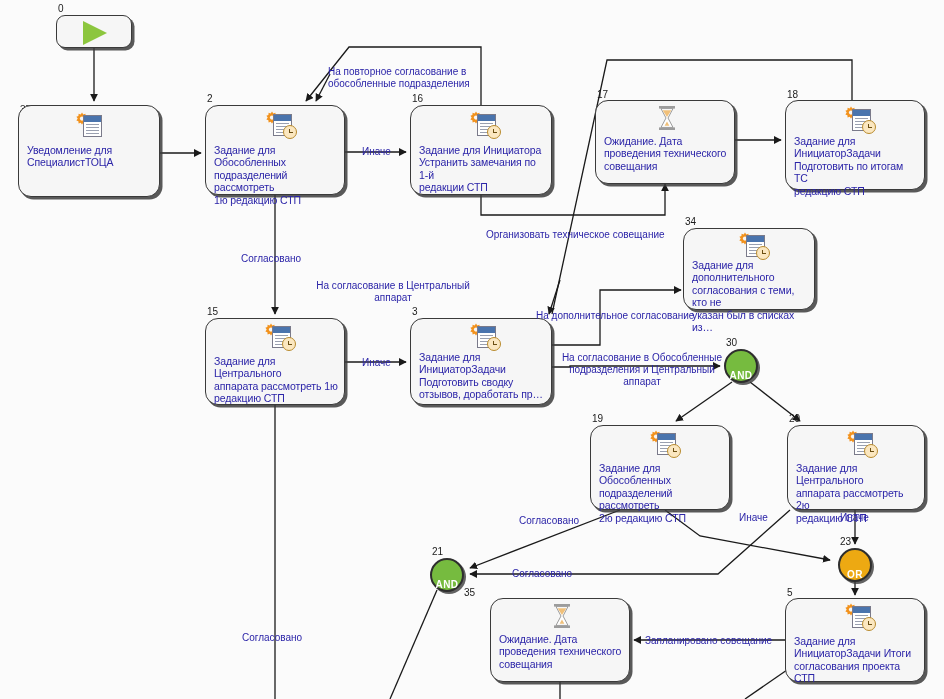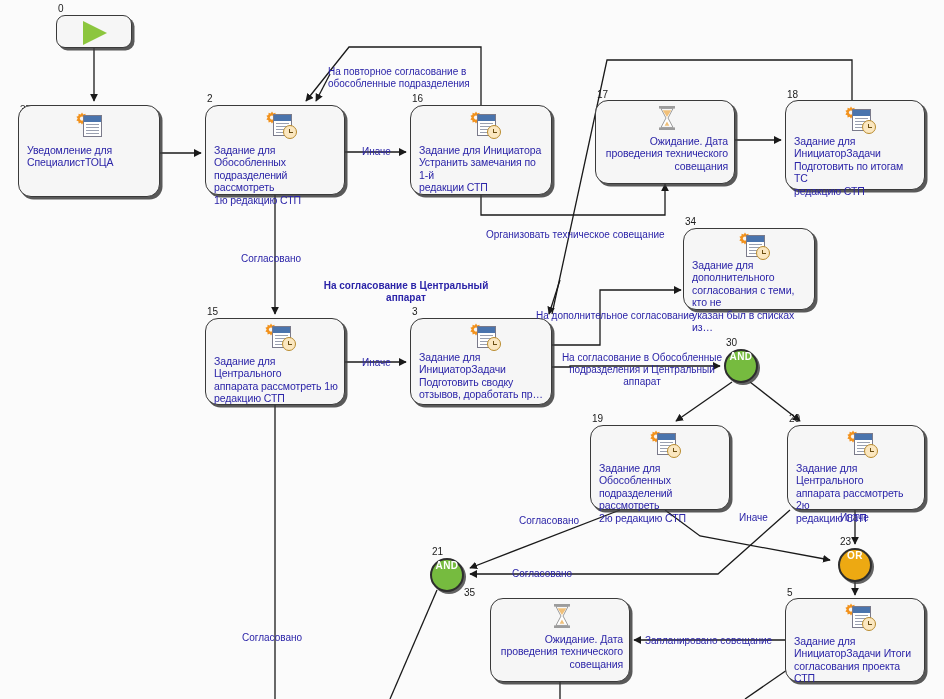--- a/index.html
+++ b/index.html
@@ -41,21 +41,21 @@
     position: absolute;
     left: 8px;
     right: 6px;
     color: #2b24a8;
     font-size: 10.5px;
     line-height: 12.4px;
     letter-spacing: -0.1px;
     white-space: pre-line;
   }
   .node.task .label { top: 38px; }
-  .node.wait .label { top: 34px; text-align: right; }
+  .node.wait .label { top: 34px; }
 
   .node-num {
     position: absolute;
     color: #1b1b1b;
     font-size: 10px;
     line-height: 10px;
     font-family: "Liberation Sans", sans-serif;
   }
 
   
@@ -79,21 +79,21 @@
     width: 34px;
     height: 34px;
     box-sizing: border-box;
     border-radius: 50%;
     border: 2.4px solid #2e2e2e;
     color: #ffffff;
     font-size: 10px;
     font-weight: bold;
     letter-spacing: 0.4px;
     display: flex;
-    align-items: flex-start;
+    align-items: flex-end;
     justify-content: center;
     box-shadow: 2px 2px 0 rgba(60,60,60,0.8);
   }
   .gw.and { background: #76bb3f; }
   .gw.or  { background: #eda912; }
 
   
   .icon {
     position: absolute;
     width: 40px;
@@ -518,21 +518,21 @@
 
   <div class="elabel" style="left:328px; top:66px; width:190px;">На повторное согласование в
 обособленные подразделения</div>
 
   <div class="elabel" style="left:362px; top:146px;">Иначе</div>
 
   <div class="elabel" style="left:486px; top:209px;margin-top:20px;">Организовать техническое совещание</div>
 
   <div class="elabel c" style="left:241px; top:253px;">Согласовано</div>
 
-  <div class="elabel c" style="left:306px; top:280px; width:200px;font-weight:bold;">На согласование в Центральный
+  <div class="elabel c" style="left:293px; top:280px; width:200px;">На согласование в Центральный
 аппарат</div>
 
   <div class="elabel" style="left:362px; top:357px;">Иначе</div>
 
   <div class="elabel" style="left:536px; top:310px;">На дополнительное согласование</div>
 
   <div class="elabel c" style="left:560px; top:352px; width:164px;">На согласование в Обособленные
 подразделения и Центральный
 аппарат</div>
 

